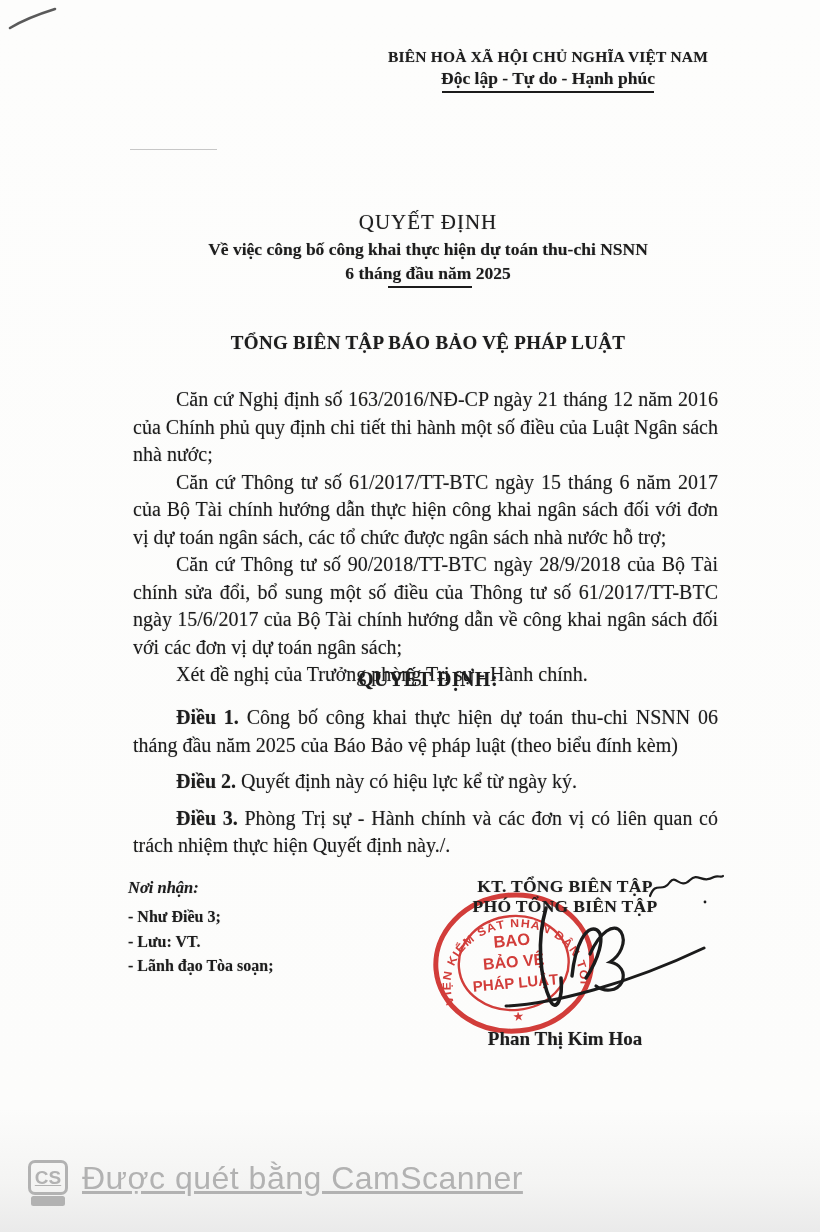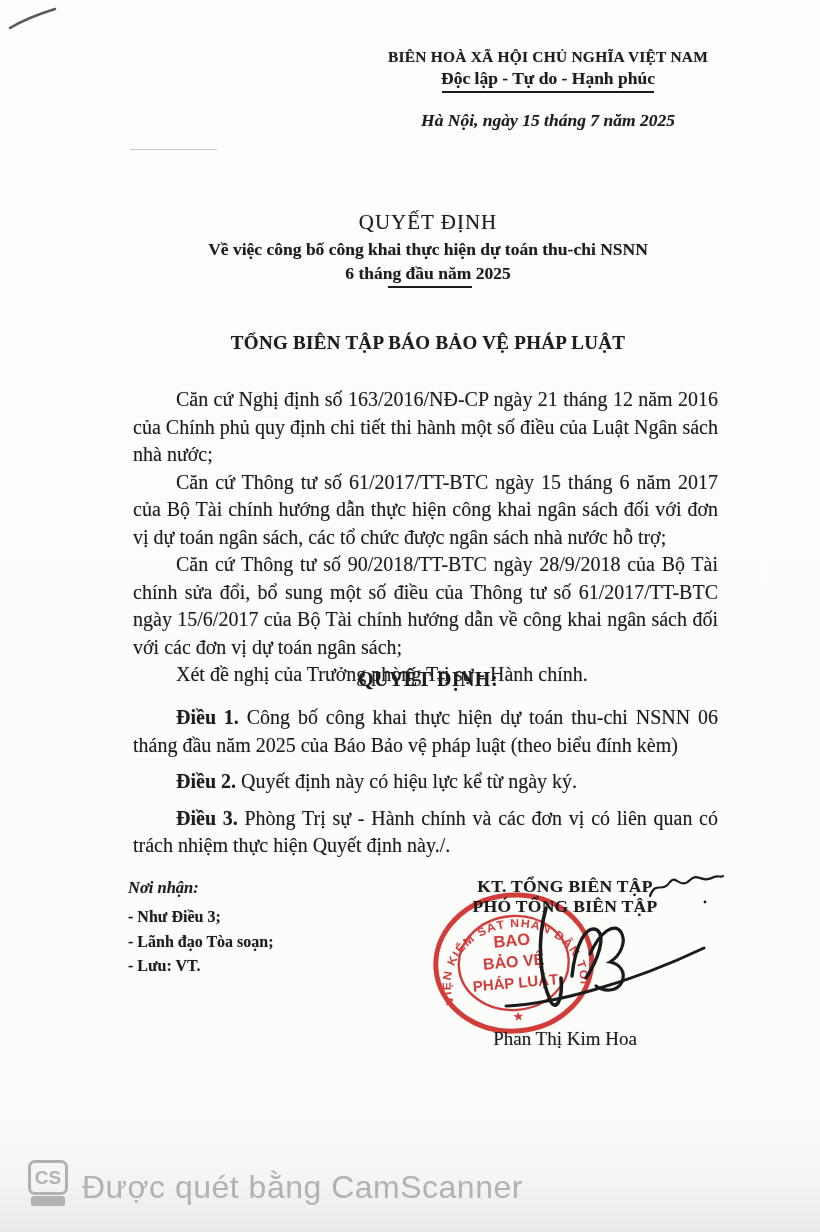--- a/index.html
+++ b/index.html
@@ -57,30 +57,30 @@
 
   
   .recipients { position:absolute; left:128px; top:878px; width:240px; }
   .recipients .head { font-size:16.5px; font-weight:bold; font-style:italic; margin-bottom:7px; }
   .recipients .item { font-size:16px; line-height:24.5px;font-weight:bold; }
 
   
   .sig-labels { position:absolute; left:440px; top:876px; width:250px; text-align:center; z-index:3; }
   .sig-labels .l1, .sig-labels .l2 { font-size:17.5px; font-weight:bold; letter-spacing:.3px; line-height:20px; }
   .signer-name { position:absolute; left:440px; top:1028px; width:250px; text-align:center;
-    font-size:19px; font-weight:normal; z-index:4; }
+    font-size:19px; font-weight:bold; z-index:4; }
 
   .stamp { position:absolute; left:428px; top:890px; width:172px; height:152px;
     transform:rotate(-5deg); opacity:.93; z-index:2; }
   .sig-main { position:absolute; left:478px; top:888px; z-index:5; }
   .sig-scribble { position:absolute; left:645px; top:872px; z-index:5; }
 
   
-  .watermark { position:absolute; left:28px; top:1160px; display:flex; align-items:flex-end;
-    font-family:"Liberation Sans", sans-serif; color:#b2b2b2; }
+  .watermark { position:absolute; left:28px; top:1160px; display:flex; align-items:flex-start;
+    font-family:"Liberation Sans", sans-serif; color:#b2b2b2;text-decoration:underline; }
   .cs-logo { width:40px; margin-right:14px; }
   .cs-box { width:40px; height:35px; border:3.5px solid #b2b2b2; border-radius:7px;
     display:flex; align-items:center; justify-content:center;
     font-size:19px; font-weight:bold; color:#b2b2b2; }
   .cs-tab { width:34px; height:10px; background:#b2b2b2; border-radius:2.5px; margin:1px auto 0; }
   .wm-text { font-size:32px; letter-spacing:.5px; }
 </style>
 </head>
 <body>
 
@@ -89,21 +89,20 @@
   <svg class="pen-mark" width="56" height="30" viewBox="0 0 56 30">
     <path d="M 5,25 C 18,17 34,11 50,6" stroke="#3d3d3d" stroke-width="2.6" fill="none" stroke-linecap="round" opacity=".85"></path>
   </svg>
 
   <div class="faint-line"></div>
 
   <div class="hdr-right ink">
     <div class="l1">BIÊN HOÀ XÃ HỘI CHỦ NGHĨA VIỆT NAM</div>
     <div class="l2">Độc lập - Tự do - Hạnh phúc</div>
     <div class="rule"></div>
-    <div class="l3">Hà Nội, ngày 15 tháng 7 năm 2025</div>
   </div>
 
   <div class="title-block ink">
     <div class="title-main">QUYẾT ĐỊNH</div>
     <div class="title-sub1">Về việc công bố công khai thực hiện dự toán thu-chi NSNN</div>
     <div class="title-sub2-wrap">
       <span class="title-sub2">6 tháng đầu năm 2025</span>
       <div class="partial-underline"></div>
     </div>
   </div>
@@ -121,22 +120,22 @@
 
   <div class="articles ink">
     <p><span class="lbl">Điều 1.</span> <span>Công bố công khai thực hiện dự toán thu-chi NSNN 06 tháng đầu năm 2025 của Báo Bảo vệ pháp luật (theo biểu đính kèm)</span></p>
     <p><span class="lbl">Điều 2.</span> <span>Quyết định này có hiệu lực kể từ ngày ký.</span></p>
     <p><span class="lbl">Điều 3.</span> <span>Phòng Trị sự - Hành chính và các đơn vị có liên quan có trách nhiệm thực hiện Quyết định này./.</span></p>
   </div>
 
   <div class="recipients ink">
     <div class="head">Nơi nhận:</div>
     <div class="item">- Như Điều 3;</div>
+    <div class="item">- Lưu: VT.</div>
     <div class="item">- Lãnh đạo Tòa soạn;</div>
-    <div class="item">- Lưu: VT.</div>
   </div>
 
   <svg class="stamp" viewBox="0 0 172 152">
     <ellipse cx="86" cy="73" rx="78" ry="68" fill="none" stroke="#cf2f2c" stroke-width="5"></ellipse>
     <ellipse cx="86" cy="73" rx="55" ry="47" fill="none" stroke="#cf2f2c" stroke-width="2.4"></ellipse>
     <defs>
       <path id="ringPath" d="M 24,110 A 65,56 0 1 1 148,110" fill="none"></path>
     </defs>
     <text font-size="11.5" font-weight="bold" fill="#cf2f2c" font-family="Liberation Sans, sans-serif" letter-spacing="1">
       <textPath href="#ringPath" startOffset="2" textLength="248" lengthAdjust="spacingAndGlyphs">VIỆN KIỂM SÁT NHÂN DÂN TỐI CAO</textPath>

